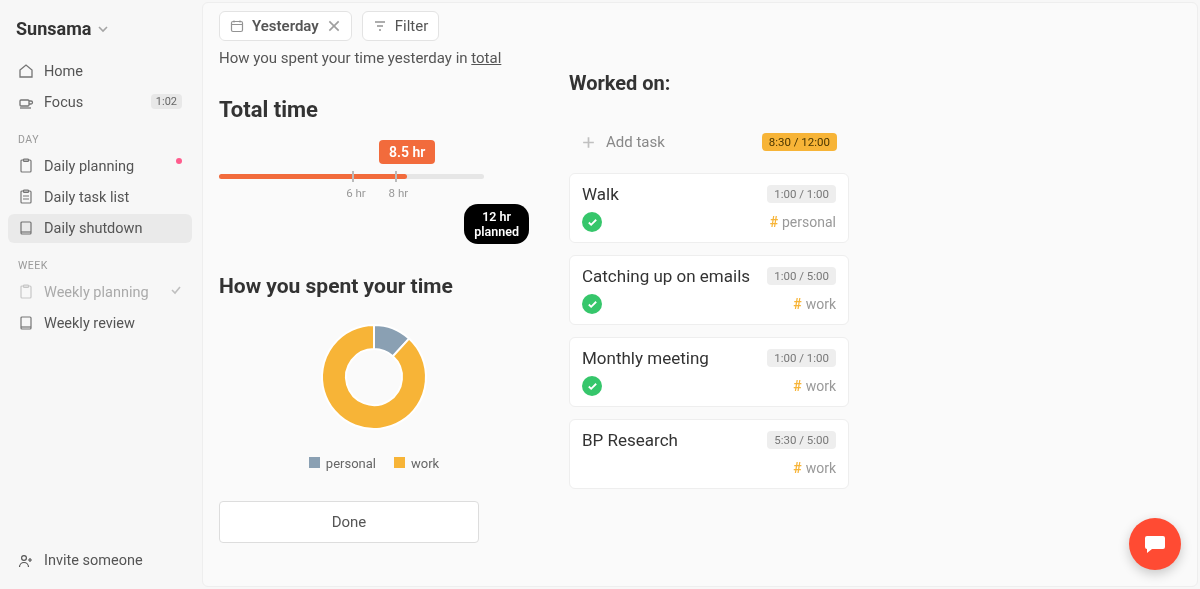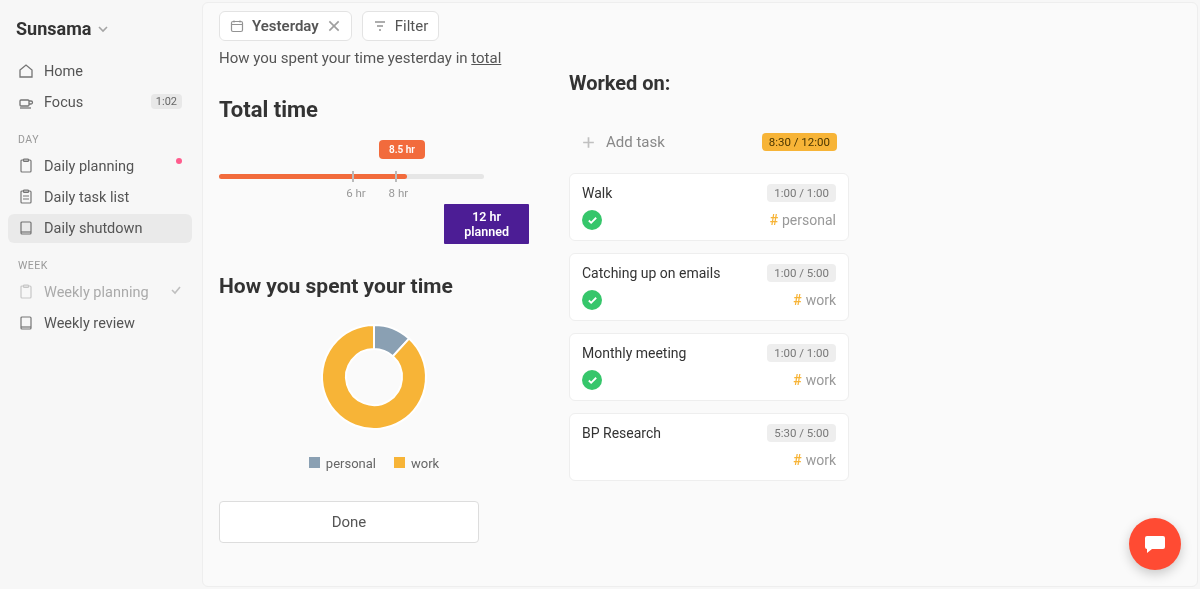--- a/index.html
+++ b/index.html
@@ -81,43 +81,43 @@
   }
   .chip .xico, .chip .cico, .chip .fico { width: 14px; height: 14px; opacity: .7; }
   .content { display: flex; gap: 40px; margin-top: 8px; }
   .col-left { width: 310px; }
   .summary-line { font-size: 15px; color: #555; margin-top: 0; }
   .summary-line .und { text-decoration: underline; }
   .h2 { font-size: 22px; font-weight: 700; color: #333; margin-top: 30px; }
   .progress-wrap { margin-top: 18px; position: relative; height: 110px; }
   .pill {
     position: absolute; left: 160px; top: 0;
-    background: #f26b3c; color: #fff; font-size: 10px; font-weight: 600;
+    background: #f26b3c; color: #fff; font-size: 14px; font-weight: 600;
     padding: 4px 10px; border-radius: 4px;
   }
   .bar-track {
     position: absolute; left: 0; top: 34px; width: 265px; height: 5px;
     background: #e6e6e6; border-radius: 3px;
   }
   .bar-fill {
     position: absolute; left:0; top:0; height:100%;
     background: #f26b3c; border-radius: 3px; width: 70.8%;
   }
   .bar-marker {
     position: absolute; top: -3px; width: 2px; height: 11px; background: #bbb;
   }
   .bar-marker.m6 { left: 50%; }
   .bar-marker.m8 { left: 66.6%; }
   .bar-labels { position: absolute; top: 46px; left:0; width:265px; font-size: 11.5px; color: #999; }
   .bl6 { position:absolute; left:48%; }
   .bl8 { position:absolute; left:64%; }
   .planned-pill {
     position: absolute; top: 64px; right: 0;
-    background: #4c1d95; color: #fff; text-align: center;
-    font-size: 12.5px; font-weight: 600; padding: 5px 20px; border-radius: 1px;
+    background: #000000; color: #fff; text-align: center;
+    font-size: 12.5px; font-weight: 600; padding: 5px 10px; border-radius: 14px;
     line-height: 1.2;
   }
   .h2b { font-size: 21px; font-weight: 700; margin-top: 24px; }
   .donut-area { display:flex; flex-direction:column; align-items:center; margin-top: 14px; }
   .legend { display:flex; gap:18px; margin-top: 14px; font-size: 13px; color:#666; align-items:center;}
   .sw { width:11px; height:11px; display:inline-block; margin-right:6px; }
   .sw.p { background:#8aa0b3; }
   .sw.w { background:#f7b437; }
   .done-btn {
     margin-top: 30px; width: 260px; border:1px solid #ddd; background:#fff;
@@ -138,21 +138,21 @@
   .time-chip {
     font-size: 11.5px; padding: 2px 7px; border-radius: 4px;
     background:#eee; color:#777;
   }
   .time-chip.warn { background:#f7b437; color:#4a3600; }
   .card {
     background:#fff; border:1px solid #eee; border-radius:6px;
     padding: 10px 12px 10px 12px; margin-top: 12px;
   }
   .card-row1 { display:flex; justify-content:space-between; align-items:center; }
-  .card-title { font-size: 14px; color:#333; }
+  .card-title { font-size: 17px; color:#333; }
   .card-row2 { display:flex; justify-content:space-between; align-items:center; margin-top:8px;}
   .check {
     width:20px; height:20px; background:#36c66b; border-radius:50%;
     display:flex; align-items:center; justify-content:center;
   }
   .check svg { width:11px; height:11px; }
   .empty-check { width:20px; height:20px; }
   .tag { color:#999; font-size:14px; display:flex; align-items:center; gap:4px;}
   .hash { color:#f7b437; font-weight:600; }
 
@@ -236,20 +236,28 @@
     <div class="navitem">
       <svg class="ico" viewBox="0 0 16 16">
           <rect x="3" y="2" width="10" height="12" rx="1" fill="none" stroke="#555" stroke-width="1.2"></rect>
           <path d="M3 12h10" stroke="#555" stroke-width="1.2"></path>
         </svg>
       <span class="lab">Weekly review</span>
     </div>
   </div>
 
   <div class="sidebar-spacer"></div>
+  <div class="invite">
+    <svg class="ico" viewBox="0 0 16 16" style="width:16px;height:16px">
+        <circle cx="6" cy="5" r="2.4" fill="none" stroke="#555" stroke-width="1.2"></circle>
+        <path d="M1.5 14c0-2.5 2-4.5 4.5-4.5s4.5 2 4.5 4.5" fill="none" stroke="#555" stroke-width="1.2"></path>
+        <path d="M12 5v4M10 7h4" stroke="#555" stroke-width="1.2"></path>
+      </svg>
+    <span>Invite someone</span>
+  </div>
 </aside>
 
 <main class="main">
   <div class="topbar">
     <div class="chip">
       <svg class="cico" viewBox="0 0 14 14">
           <rect x="1.5" y="2.5" width="11" height="10" rx="1.5" fill="none" stroke="#666" stroke-width="1.2"></rect>
           <path d="M1.5 5.5h11M4 1.5v2M10 1.5v2" stroke="#666" stroke-width="1.2"></path>
         </svg>
       <span style="font-weight:600">Yesterday</span>

